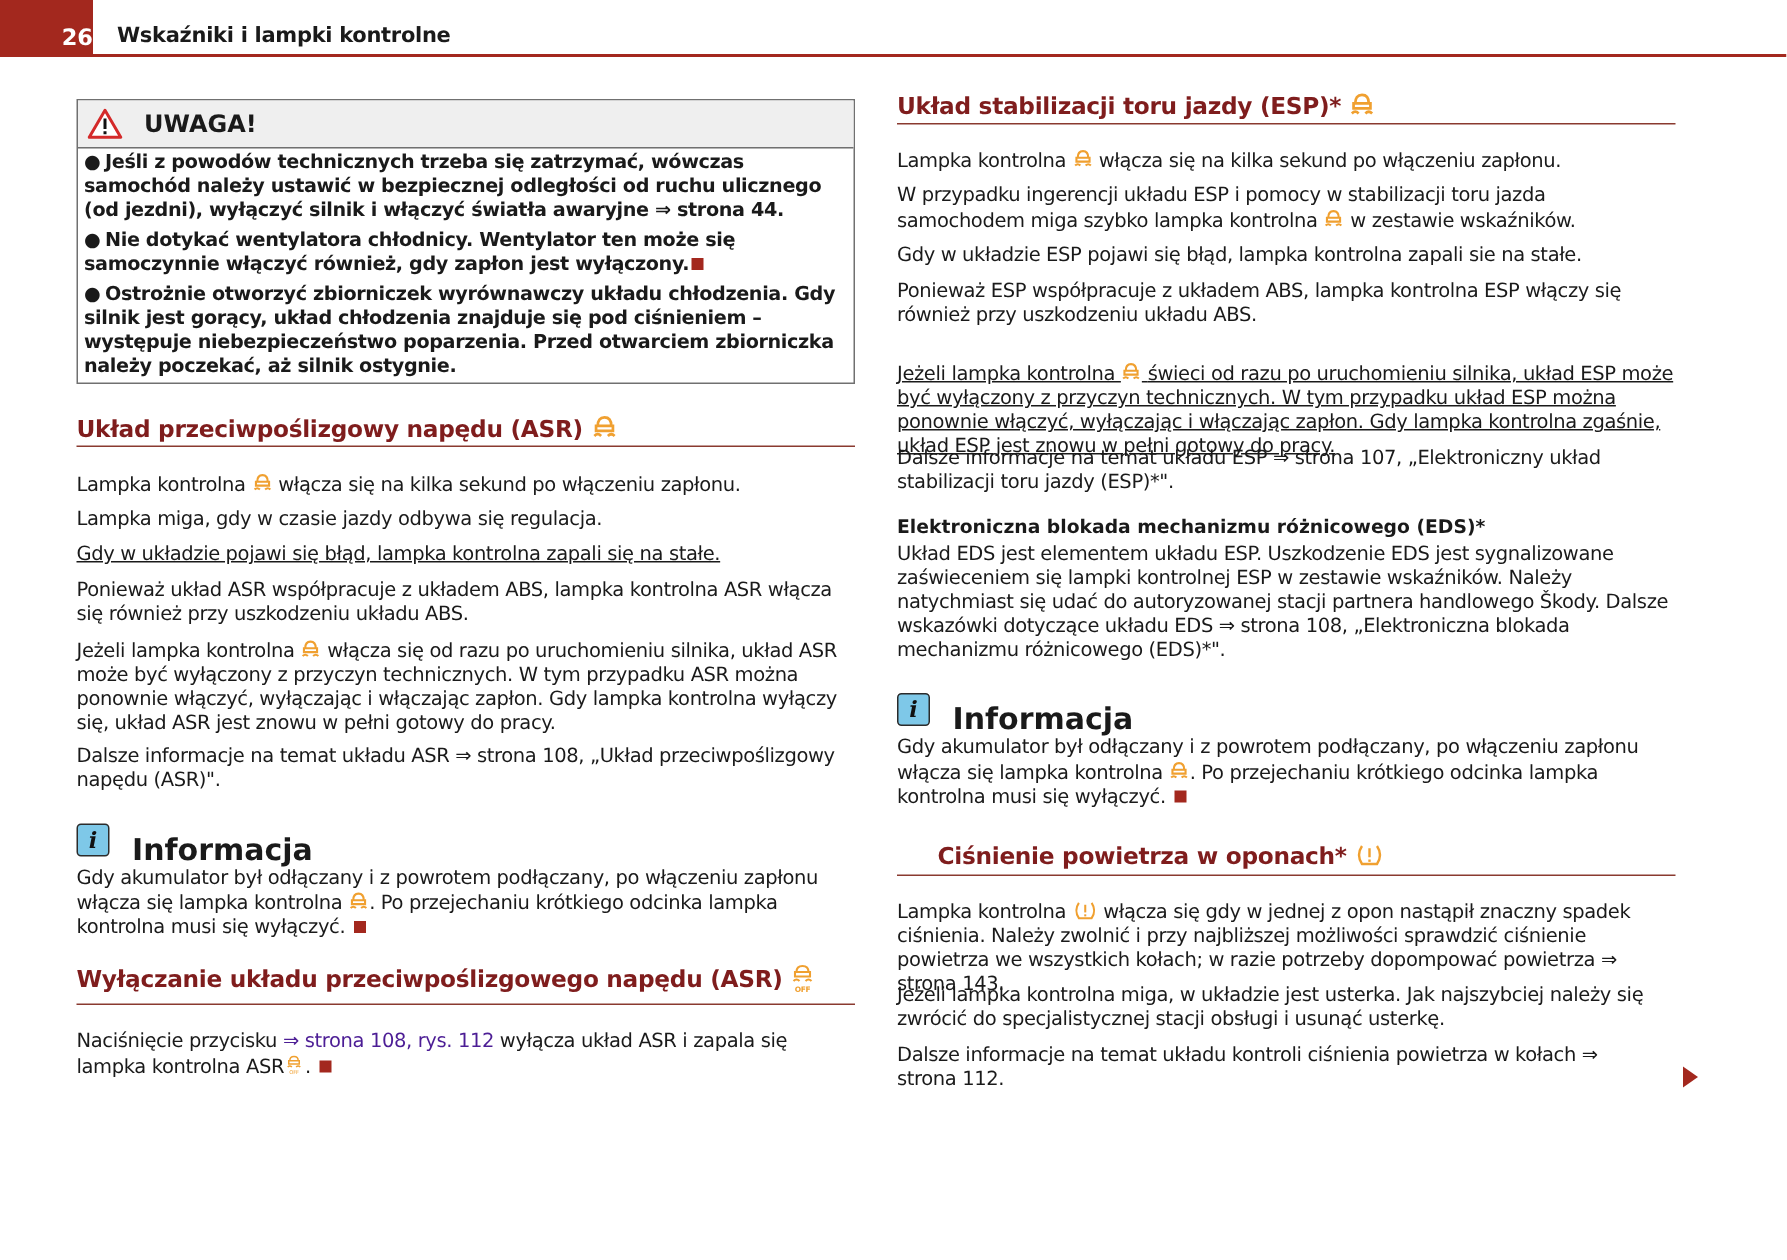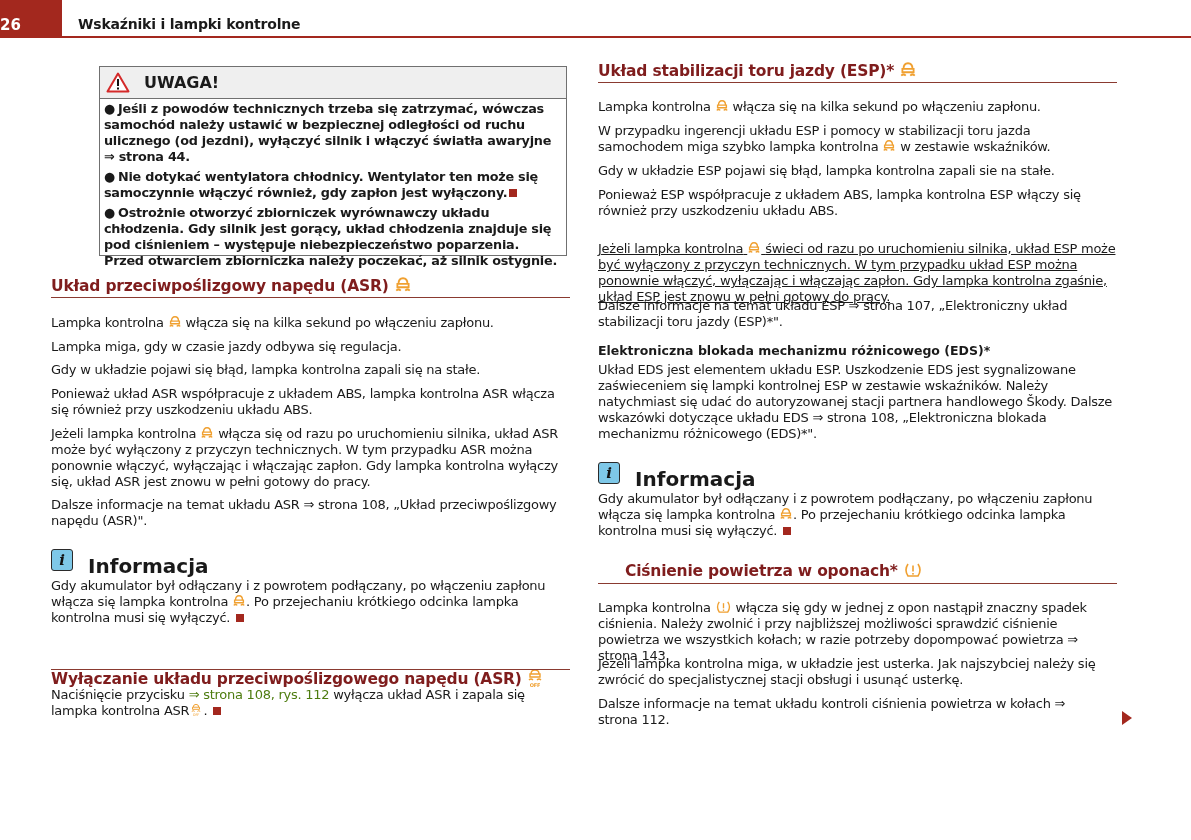--- a/index.html
+++ b/index.html
@@ -1,41 +1,41 @@
 <!DOCTYPE html>
 <html><head>
 <meta charset="utf-8">
 <style>
   * { box-sizing: border-box; margin: 0; padding: 0; }
   html, body { width: 1191px; height: 840px; background: #ffffff; overflow: hidden; }
   body { font-family: "DejaVu Sans", "Liberation Sans", sans-serif; color: #1a1a1a; position: relative; }
 
   .header { position: absolute; left: 0; top: 0; width: 1191px; height: 40px; }
   .page-num { position: absolute; left: 0; top: 0; width: 62px; height: 38px; background: #a3281e; color: #fff;
-              font-weight: bold; font-size: 15px; line-height: 14px; padding-top: 18px; text-align: left; }
+              font-weight: bold; font-size: 15px; line-height: 14px; padding-top: 18px; text-align: right; }
   .header-title { position: absolute; left: 78px; top: 16px; font-size: 14px; font-weight: bold; color: #1a1a1a; letter-spacing: -0.2px; }
   .header-rule { position: absolute; left: 62px; top: 36px; width: 1129px; height: 2px; background: #a3281e; }
 
   p, .li { font-size: 13px; line-height: 16px; letter-spacing: -0.25px; }
 
-  .warn-box { position: absolute; left: 51px; top: 66px; width: 468px; height: 190px; border: 1px solid #707070; margin-left: 48px; }
+  .warn-box { position: absolute; left: 51px; top: 66px; width: 519px; height: 190px; border: 1px solid #707070; }
   .warn-head { height: 32px; background: #efefef; border-bottom: 1px solid #707070; position: relative; }
   .warn-icon { position: absolute; left: 6px; top: 5px; width: 24px; height: 21px; }
   .warn-title { position: absolute; left: 44px; top: 6px; font-size: 16px; font-weight: bold; }
   .warn-body { padding: 2px 4px 0 4px; }
   .warn-body .li { font-weight: bold; margin-bottom: 4px; font-size: 12.8px; }
   .bullet { display: inline-block; width: 14px; }
 
   .sec-title { position: absolute; font-size: 15.5px; font-weight: bold; color: #7f1d1d; letter-spacing: -0.2px; }
   .sec-rule { position: absolute; height: 1px; background: #8a3a30; }
 
   .para { position: absolute; }
   .endmark { display: inline-block; width: 8px; height: 8px; background: #a3281e; vertical-align: 0px; margin-left: 2px; }
   .lamp { display: inline-block; width: 14px; height: 14px; vertical-align: -2px; }
-  .link { color: #4d7c0f; }
+  .link { color: #4c1d95; }
 
   .info-icon { position: absolute; width: 22px; height: 22px; border: 1.5px solid #2b2b2b; border-radius: 3px; background: #7ec8e8; }
   .info-icon span { position: absolute; left: 0; right: 0; top: 1px; text-align: center; font-family: "DejaVu Serif", serif; font-style: italic; font-weight: bold; font-size: 15px; color: #111; }
   .info-title { position: absolute; font-size: 20px; font-weight: bold; }
 
   .sub-title { position: absolute; font-size: 12.5px; font-weight: bold; }
   .next-arrow { position: absolute; left: 1122px; top: 711px; width: 0; height: 0;
                 border-top: 7px solid transparent; border-bottom: 7px solid transparent; border-left: 10px solid #a3281e; }
 </style>
 </head>
@@ -72,21 +72,21 @@
 <div class="sec-rule" style="left:51px; top:297px; width:519px;"></div>
 
 <p class="para" style="left:51px; top:315px; width:519px;">
   <span>Lampka kontrolna</span>
   <svg class="lamp" viewBox="0 0 16 16">
       <path d="M4 7 Q4 2 8 2 Q12 2 12 7 M3 7 H13 V10 H3 Z M2 13 Q4 11 6 13 M10 13 Q12 11 14 13" fill="none" stroke="#f0a030" stroke-width="1.6"></path>
     </svg>
   <span>włącza się na kilka sekund po włączeniu zapłonu.</span>
 </p>
 <p class="para" style="left:51px; top:339px; width:519px;">Lampka miga, gdy w czasie jazdy odbywa się regulacja.</p>
-<p class="para" style="left:51px; top:362px; width:519px;">Gdy w układzie pojawi się błąd, lampka kontrolna zapali się na stałe.</p>
+<p class="para" style="left:51px; top:362px; width:519px;text-decoration:underline;">Gdy w układzie pojawi się błąd, lampka kontrolna zapali się na stałe.</p>
 <p class="para" style="left:51px; top:386px; width:519px;">Ponieważ układ ASR współpracuje z układem ABS, lampka kontrolna ASR włącza się również przy uszkodzeniu układu ABS.</p>
 <p class="para" style="left:51px; top:426px; width:519px;">
   <span>Jeżeli lampka kontrolna</span>
   <svg class="lamp" viewBox="0 0 16 16">
       <path d="M4 7 Q4 2 8 2 Q12 2 12 7 M3 7 H13 V10 H3 Z M2 13 Q4 11 6 13 M10 13 Q12 11 14 13" fill="none" stroke="#f0a030" stroke-width="1.6"></path>
     </svg>
   <span>włącza się od razu po uruchomieniu silnika, układ ASR może być wyłączony z przyczyn technicznych. W tym przypadku ASR można ponownie włączyć, wyłączając i włączając zapłon. Gdy lampka kontrolna wyłączy się, układ ASR jest znowu w pełni gotowy do pracy.</span>
 </p>
 <p class="para" style="left:51px; top:497px; width:519px;">Dalsze informacje na temat układu ASR ⇒ strona 108, „Układ przeciwpoślizgowy napędu (ASR)".</p>
 
@@ -95,21 +95,21 @@
   </div>
 <div class="info-title" style="left:88px; top:554px;">Informacja</div>
 <p class="para" style="left:51px; top:578px; width:519px;">
   <span>Gdy akumulator był odłączany i z powrotem podłączany, po włączeniu zapłonu włącza się lampka kontrolna</span>
   <svg class="lamp" viewBox="0 0 16 16">
       <path d="M4 7 Q4 2 8 2 Q12 2 12 7 M3 7 H13 V10 H3 Z M2 13 Q4 11 6 13 M10 13 Q12 11 14 13" fill="none" stroke="#f0a030" stroke-width="1.6"></path>
     </svg><span>. Po przejechaniu krótkiego odcinka lampka kontrolna musi się wyłączyć.</span>
   <span class="endmark"></span>
 </p>
 
-<div class="sec-title" style="left:51px; top:668px;">
+<div class="sec-title" style="left:51px; top:642px;">
   <span>Wyłączanie układu przeciwpoślizgowego napędu (ASR)</span>
   <svg class="lamp" style="width:16px;height:20px;vertical-align:-4px;" viewBox="0 0 16 20">
       <path d="M4 6 Q4 2 8 2 Q12 2 12 6 M3 6 H13 V9 H3 Z M2 12 Q4 10 6 12 M10 12 Q12 10 14 12" fill="none" stroke="#f0a030" stroke-width="1.4"></path>
       <text x="8" y="19" font-size="5" text-anchor="middle" fill="#f0a030" font-family="DejaVu Sans, sans-serif">OFF</text>
     </svg>
 </div>
 <div class="sec-rule" style="left:51px; top:669px; width:519px;"></div>
 
 <p class="para" style="left:51px; top:687px; width:519px;">
   <span>Naciśnięcie przycisku</span>

